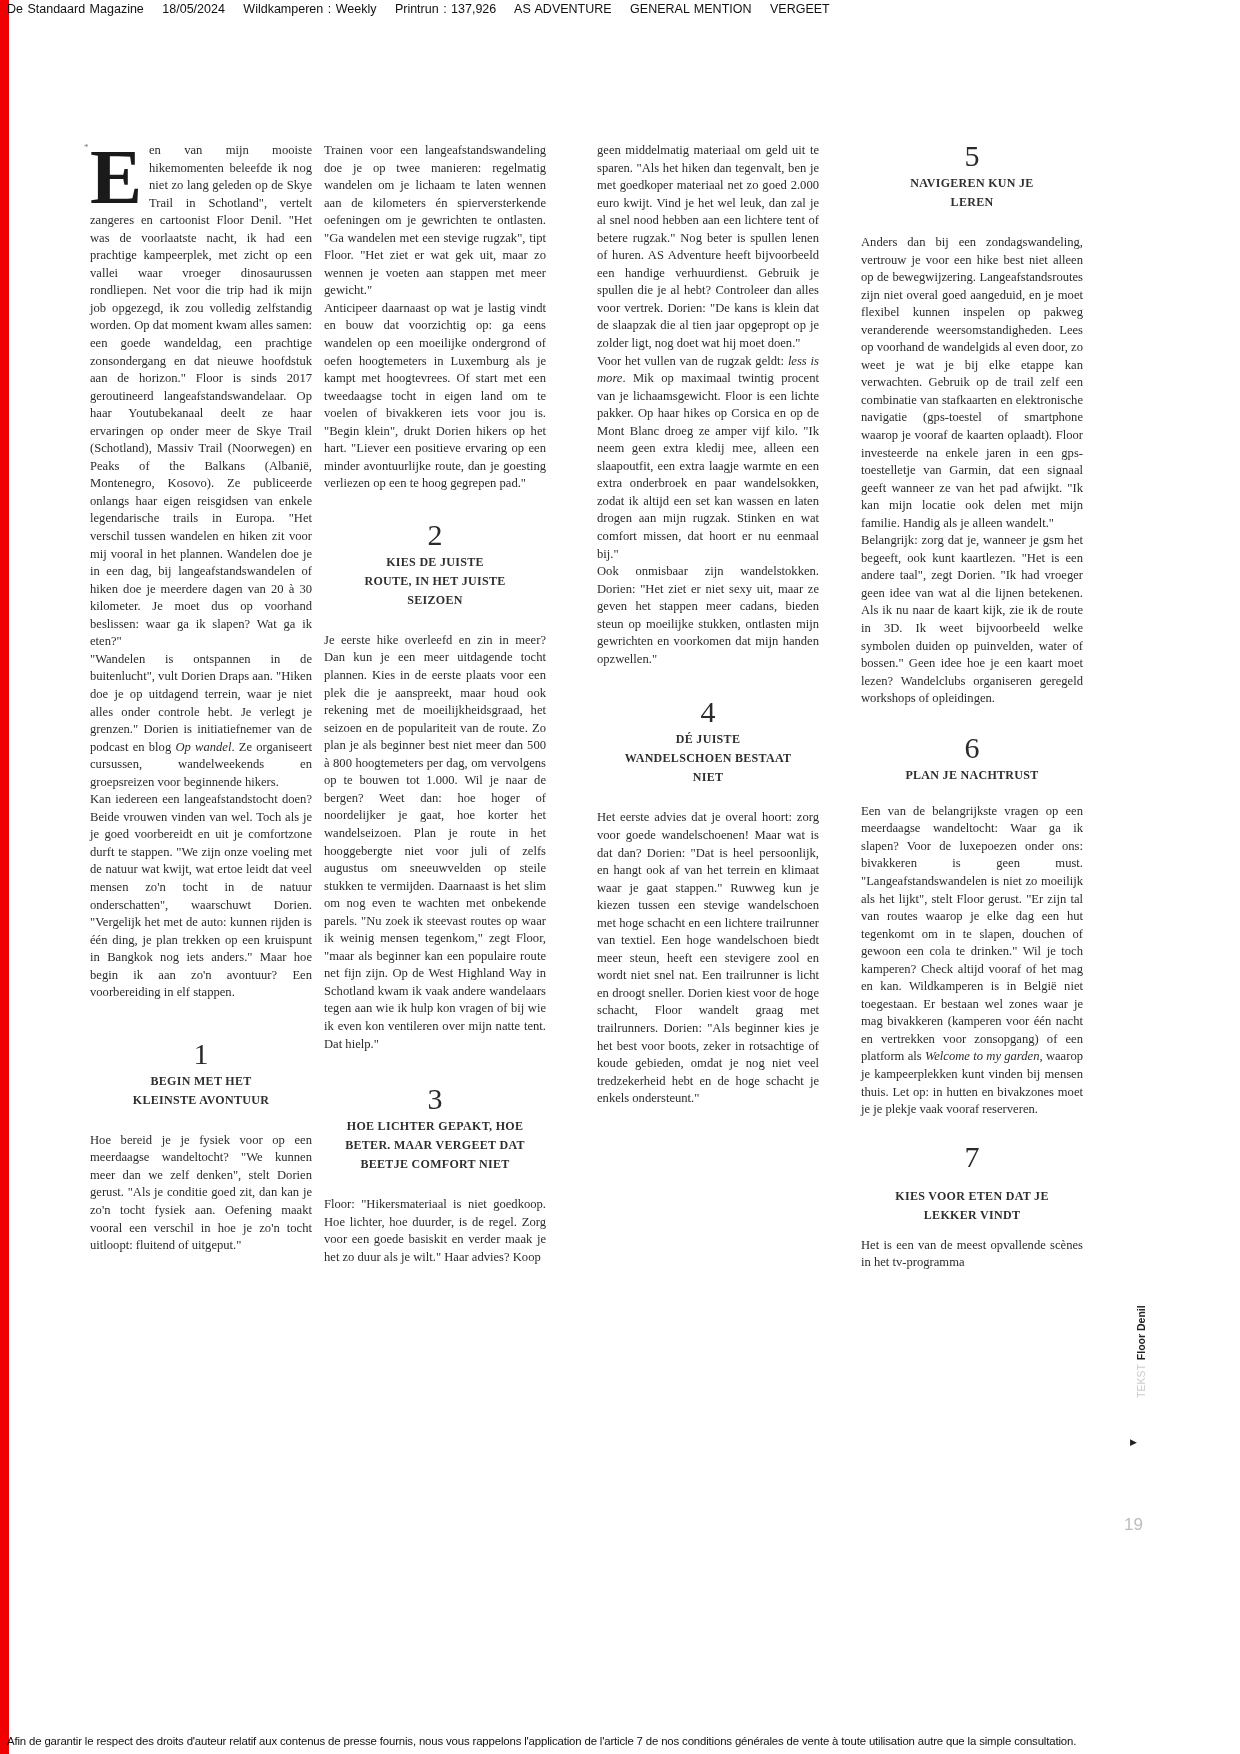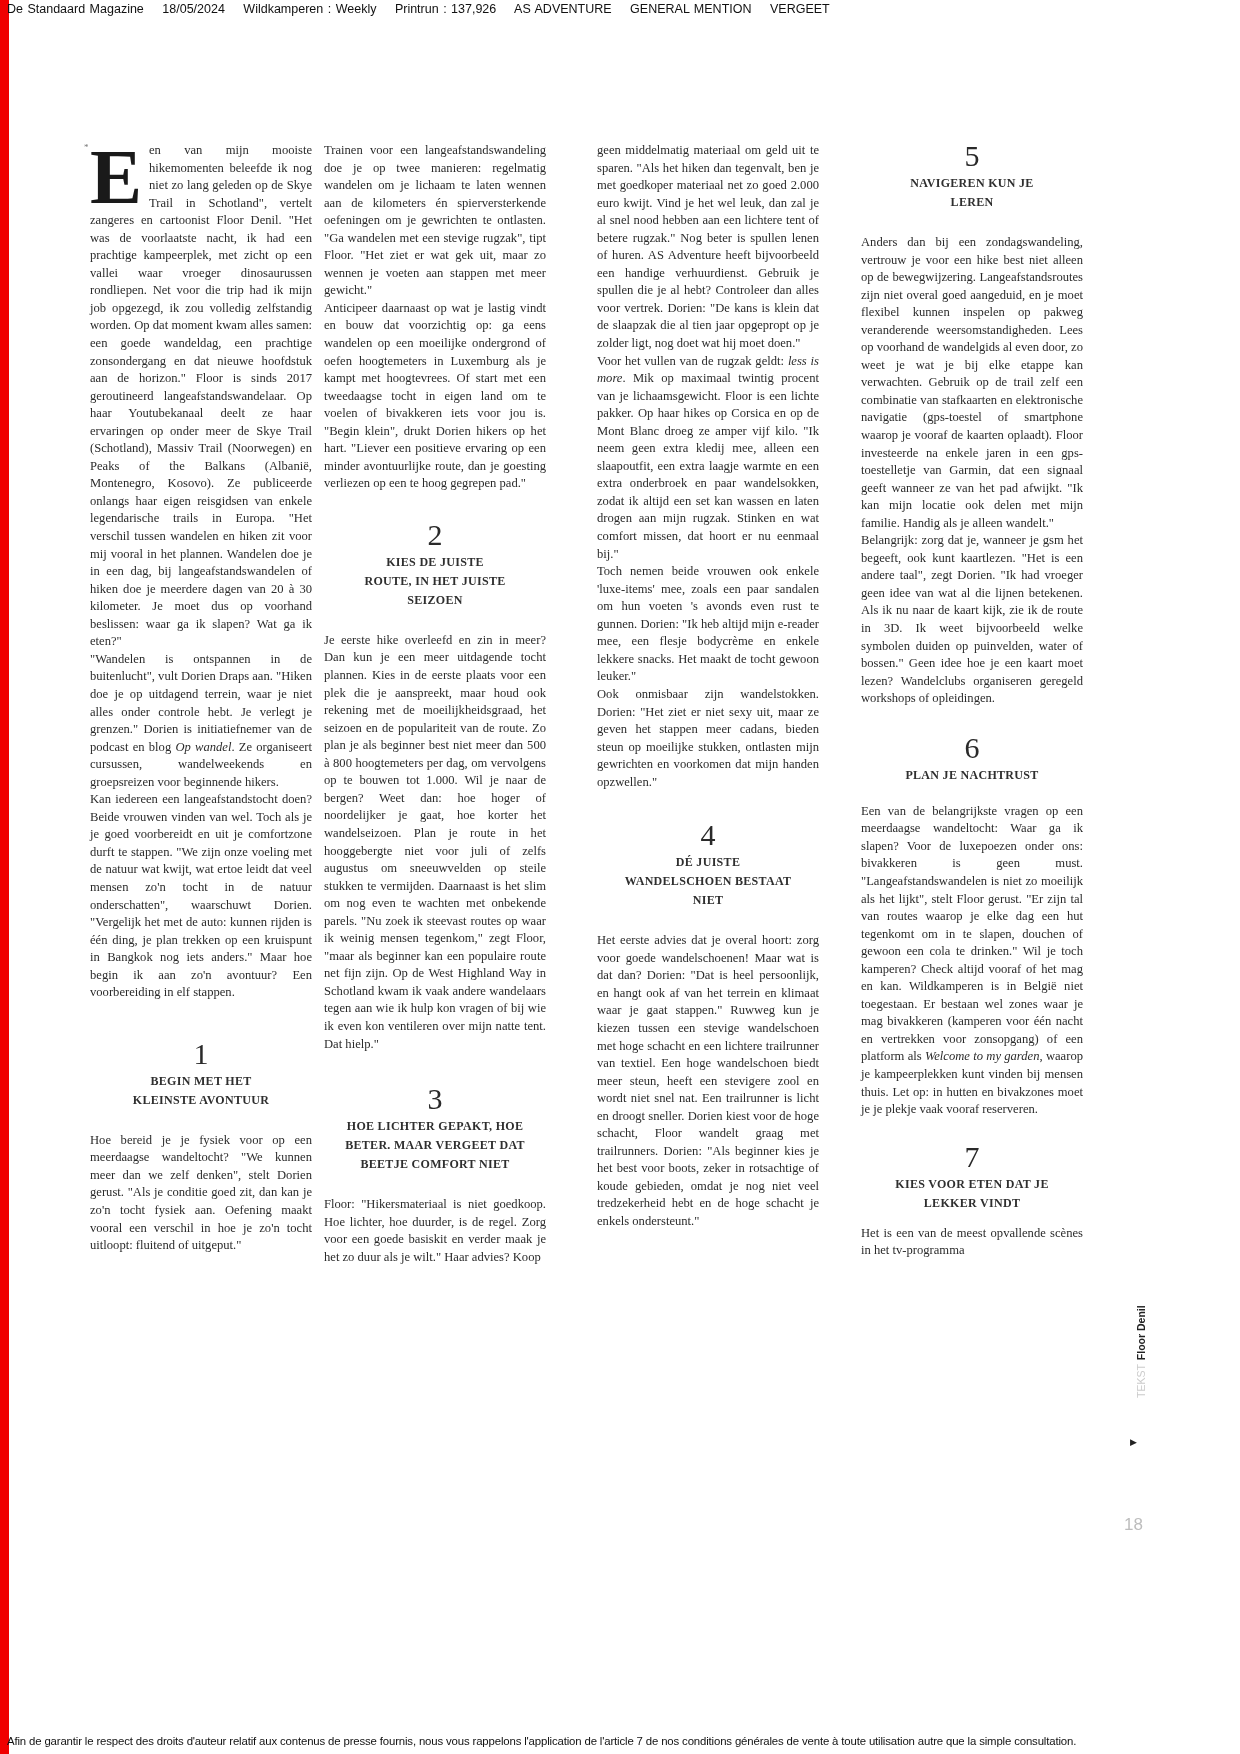--- a/index.html
+++ b/index.html
@@ -91,21 +91,20 @@
   <div class="sec" style="margin-top:28px;">
     <span class="num">3</span>
     <span class="head" style="padding:0 12px;">HOE LICHTER GEPAKT, HOE BETER. MAAR VERGEET DAT BEETJE COMFORT NIET</span>
   </div>
   <p style="margin-top:22px;">Floor: "Hikersmateriaal is niet goedkoop. Hoe lichter, hoe duurder, is de regel. Zorg voor een goede basiskit en verder maak je het zo duur als je wilt." Haar advies? Koop</p>
 </div>
 
 <div class="col c3">
   <p>geen middelmatig materiaal om geld uit te sparen. "Als het hiken dan tegenvalt, ben je met goedkoper materiaal net zo goed 2.000 euro kwijt. Vind je het wel leuk, dan zal je al snel nood hebben aan een lichtere tent of betere rugzak." Nog beter is spullen lenen of huren. AS Adventure heeft bijvoorbeeld een handige verhuurdienst. Gebruik je spullen die je al hebt? Controleer dan alles voor vertrek. Dorien: "De kans is klein dat de slaapzak die al tien jaar opgepropt op je zolder ligt, nog doet wat hij moet doen."</p>
   <p><span>Voor het vullen van de rugzak geldt: </span><em>less is more</em><span>. Mik op maximaal twintig procent van je lichaamsgewicht. Floor is een lichte pakker. Op haar hikes op Corsica en op de Mont Blanc droeg ze amper vijf kilo. "Ik neem geen extra kledij mee, alleen een slaapoutfit, een extra laagje warmte en een extra onderbroek en paar wandelsokken, zodat ik altijd een set kan wassen en laten drogen aan mijn rugzak. Stinken en wat comfort missen, dat hoort er nu eenmaal bij."</span></p>
-  <p>Toch nemen beide vrouwen ook enkele 'luxe-items' mee, zoals een paar sandalen om hun voeten 's avonds even rust te gunnen. Dorien: "Ik heb altijd mijn e-reader mee, een flesje bodycrème en enkele lekkere snacks. Het maakt de tocht gewoon leuker."</p>
   <p>Ook onmisbaar zijn wandelstokken. Dorien: "Het ziet er niet sexy uit, maar ze geven het stappen meer cadans, bieden steun op moeilijke stukken, ontlasten mijn gewrichten en voorkomen dat mijn handen opzwellen."</p>
   <div class="sec" style="margin-top:26px;">
     <span class="num">4</span>
     <span class="head" style="padding:0 24px;">DÉ JUISTE WANDELSCHOEN BESTAAT NIET</span>
   </div>
   <p style="margin-top:22px;">Het eerste advies dat je overal hoort: zorg voor goede wandelschoenen! Maar wat is dat dan? Dorien: "Dat is heel persoonlijk, en hangt ook af van het terrein en klimaat waar je gaat stappen." Ruwweg kun je kiezen tussen een stevige wandelschoen met hoge schacht en een lichtere trailrunner van textiel. Een hoge wandelschoen biedt meer steun, heeft een stevigere zool en wordt niet snel nat. Een trailrunner is licht en droogt sneller. Dorien kiest voor de hoge schacht, Floor wandelt graag met trailrunners. Dorien: "Als beginner kies je het best voor boots, zeker in rotsachtige of koude gebieden, omdat je nog niet veel tredzekerheid hebt en de hoge schacht je enkels ondersteunt."</p>
 </div>
 
 <div class="col c4" style="top:138px;">
   <div class="sec">
@@ -114,26 +113,26 @@
   </div>
   <p style="margin-top:22px;">Anders dan bij een zondagswandeling, vertrouw je voor een hike best niet alleen op de bewegwijzering. Langeafstandsroutes zijn niet overal goed aangeduid, en je moet flexibel kunnen inspelen op pakweg veranderende weersomstandigheden. Lees op voorhand de wandelgids al even door, zo weet je wat je bij elke etappe kan verwachten. Gebruik op de trail zelf een combinatie van stafkaarten en elektronische navigatie (gps-toestel of smartphone waarop je vooraf de kaarten oplaadt). Floor investeerde na enkele jaren in een gps-toestelletje van Garmin, dat een signaal geeft wanneer ze van het pad afwijkt. "Ik kan mijn locatie ook delen met mijn familie. Handig als je alleen wandelt."</p>
   <p>Belangrijk: zorg dat je, wanneer je gsm het begeeft, ook kunt kaartlezen. "Het is een andere taal", zegt Dorien. "Ik had vroeger geen idee van wat al die lijnen betekenen. Als ik nu naar de kaart kijk, zie ik de route in 3D. Ik weet bijvoorbeeld welke symbolen duiden op puinvelden, water of bossen." Geen idee hoe je een kaart moet lezen? Wandelclubs organiseren geregeld workshops of opleidingen.</p>
   <div class="sec" style="margin-top:22px;">
     <span class="num">6</span>
     <span class="head">PLAN JE NACHTRUST</span>
   </div>
   <p style="margin-top:18px;"><span>Een van de belangrijkste vragen op een meerdaagse wandeltocht: Waar ga ik slapen? Voor de luxepoezen onder ons: bivakkeren is geen must. "Langeafstandswandelen is niet zo moeilijk als het lijkt", stelt Floor gerust. "Er zijn tal van routes waarop je elke dag een hut tegenkomt om in te slapen, douchen of gewoon een cola te drinken." Wil je toch kamperen? Check altijd vooraf of het mag en kan. Wildkamperen is in België niet toegestaan. Er bestaan wel zones waar je mag bivakkeren (kamperen voor één nacht en vertrekken voor zonsopgang) of een platform als </span><em>Welcome to my garden</em><span>, waarop je kampeerplekken kunt vinden bij mensen thuis. Let op: in hutten en bivakzones moet je je plekje vaak vooraf reserveren.</span></p>
   <div class="sec" style="margin-top:20px;">
     <span class="num">7</span>
-    <span class="head" style="padding:0 12px;">KIES VOOR ETEN DAT JE LEKKER VINDT</span>
+    <span class="head" style="padding:0 12px;margin-top:12px;">KIES VOOR ETEN DAT JE LEKKER VINDT</span>
   </div>
   <p style="margin-top:12px;">Het is een van de meest opvallende scènes in het tv-programma</p>
 </div>
 
 <div class="side-credit">
   <div class="txt">
     <span class="light">TEKST</span><b>Floor Denil</b>
   </div>
 </div>
 <div class="arrow">▶</div>
-<div class="pagenum">18</div>
+<div class="pagenum">19</div>
 
 <div class="footer">Afin de garantir le respect des droits d'auteur relatif aux contenus de presse fournis, nous vous rappelons l'application de l'article 7 de nos conditions générales de vente à toute utilisation autre que la simple consultation.</div>
 
 </body></html>

